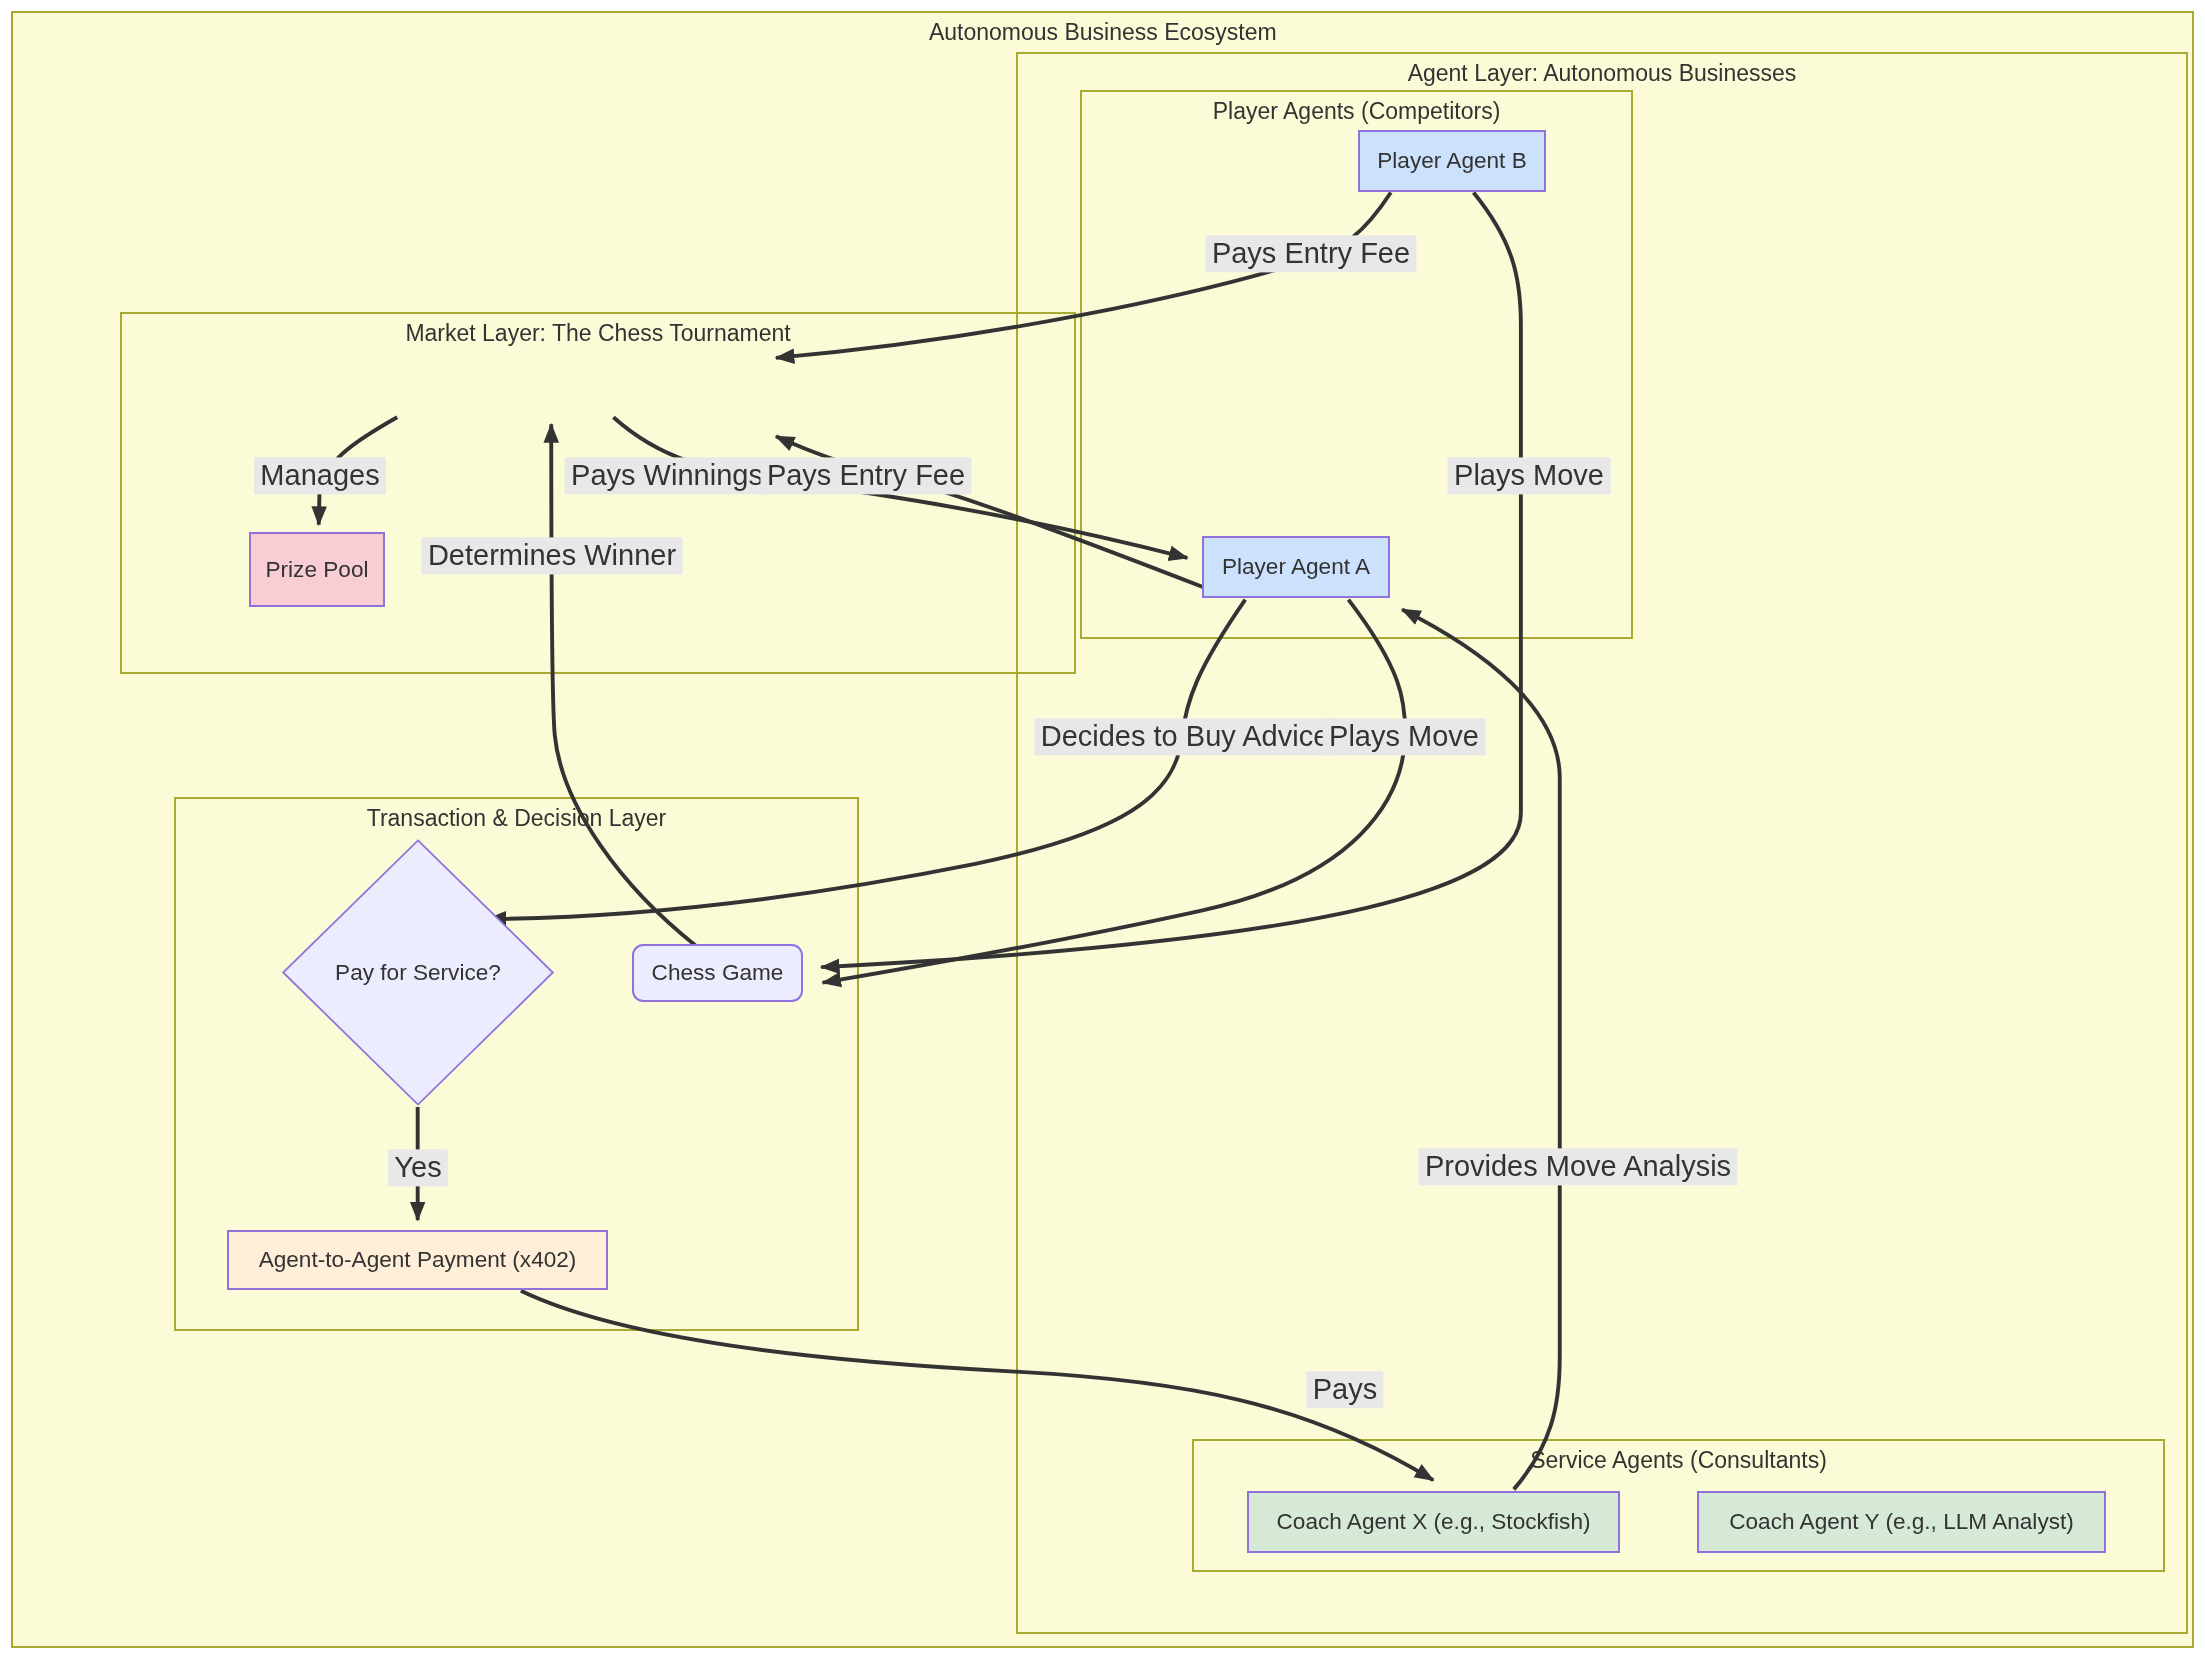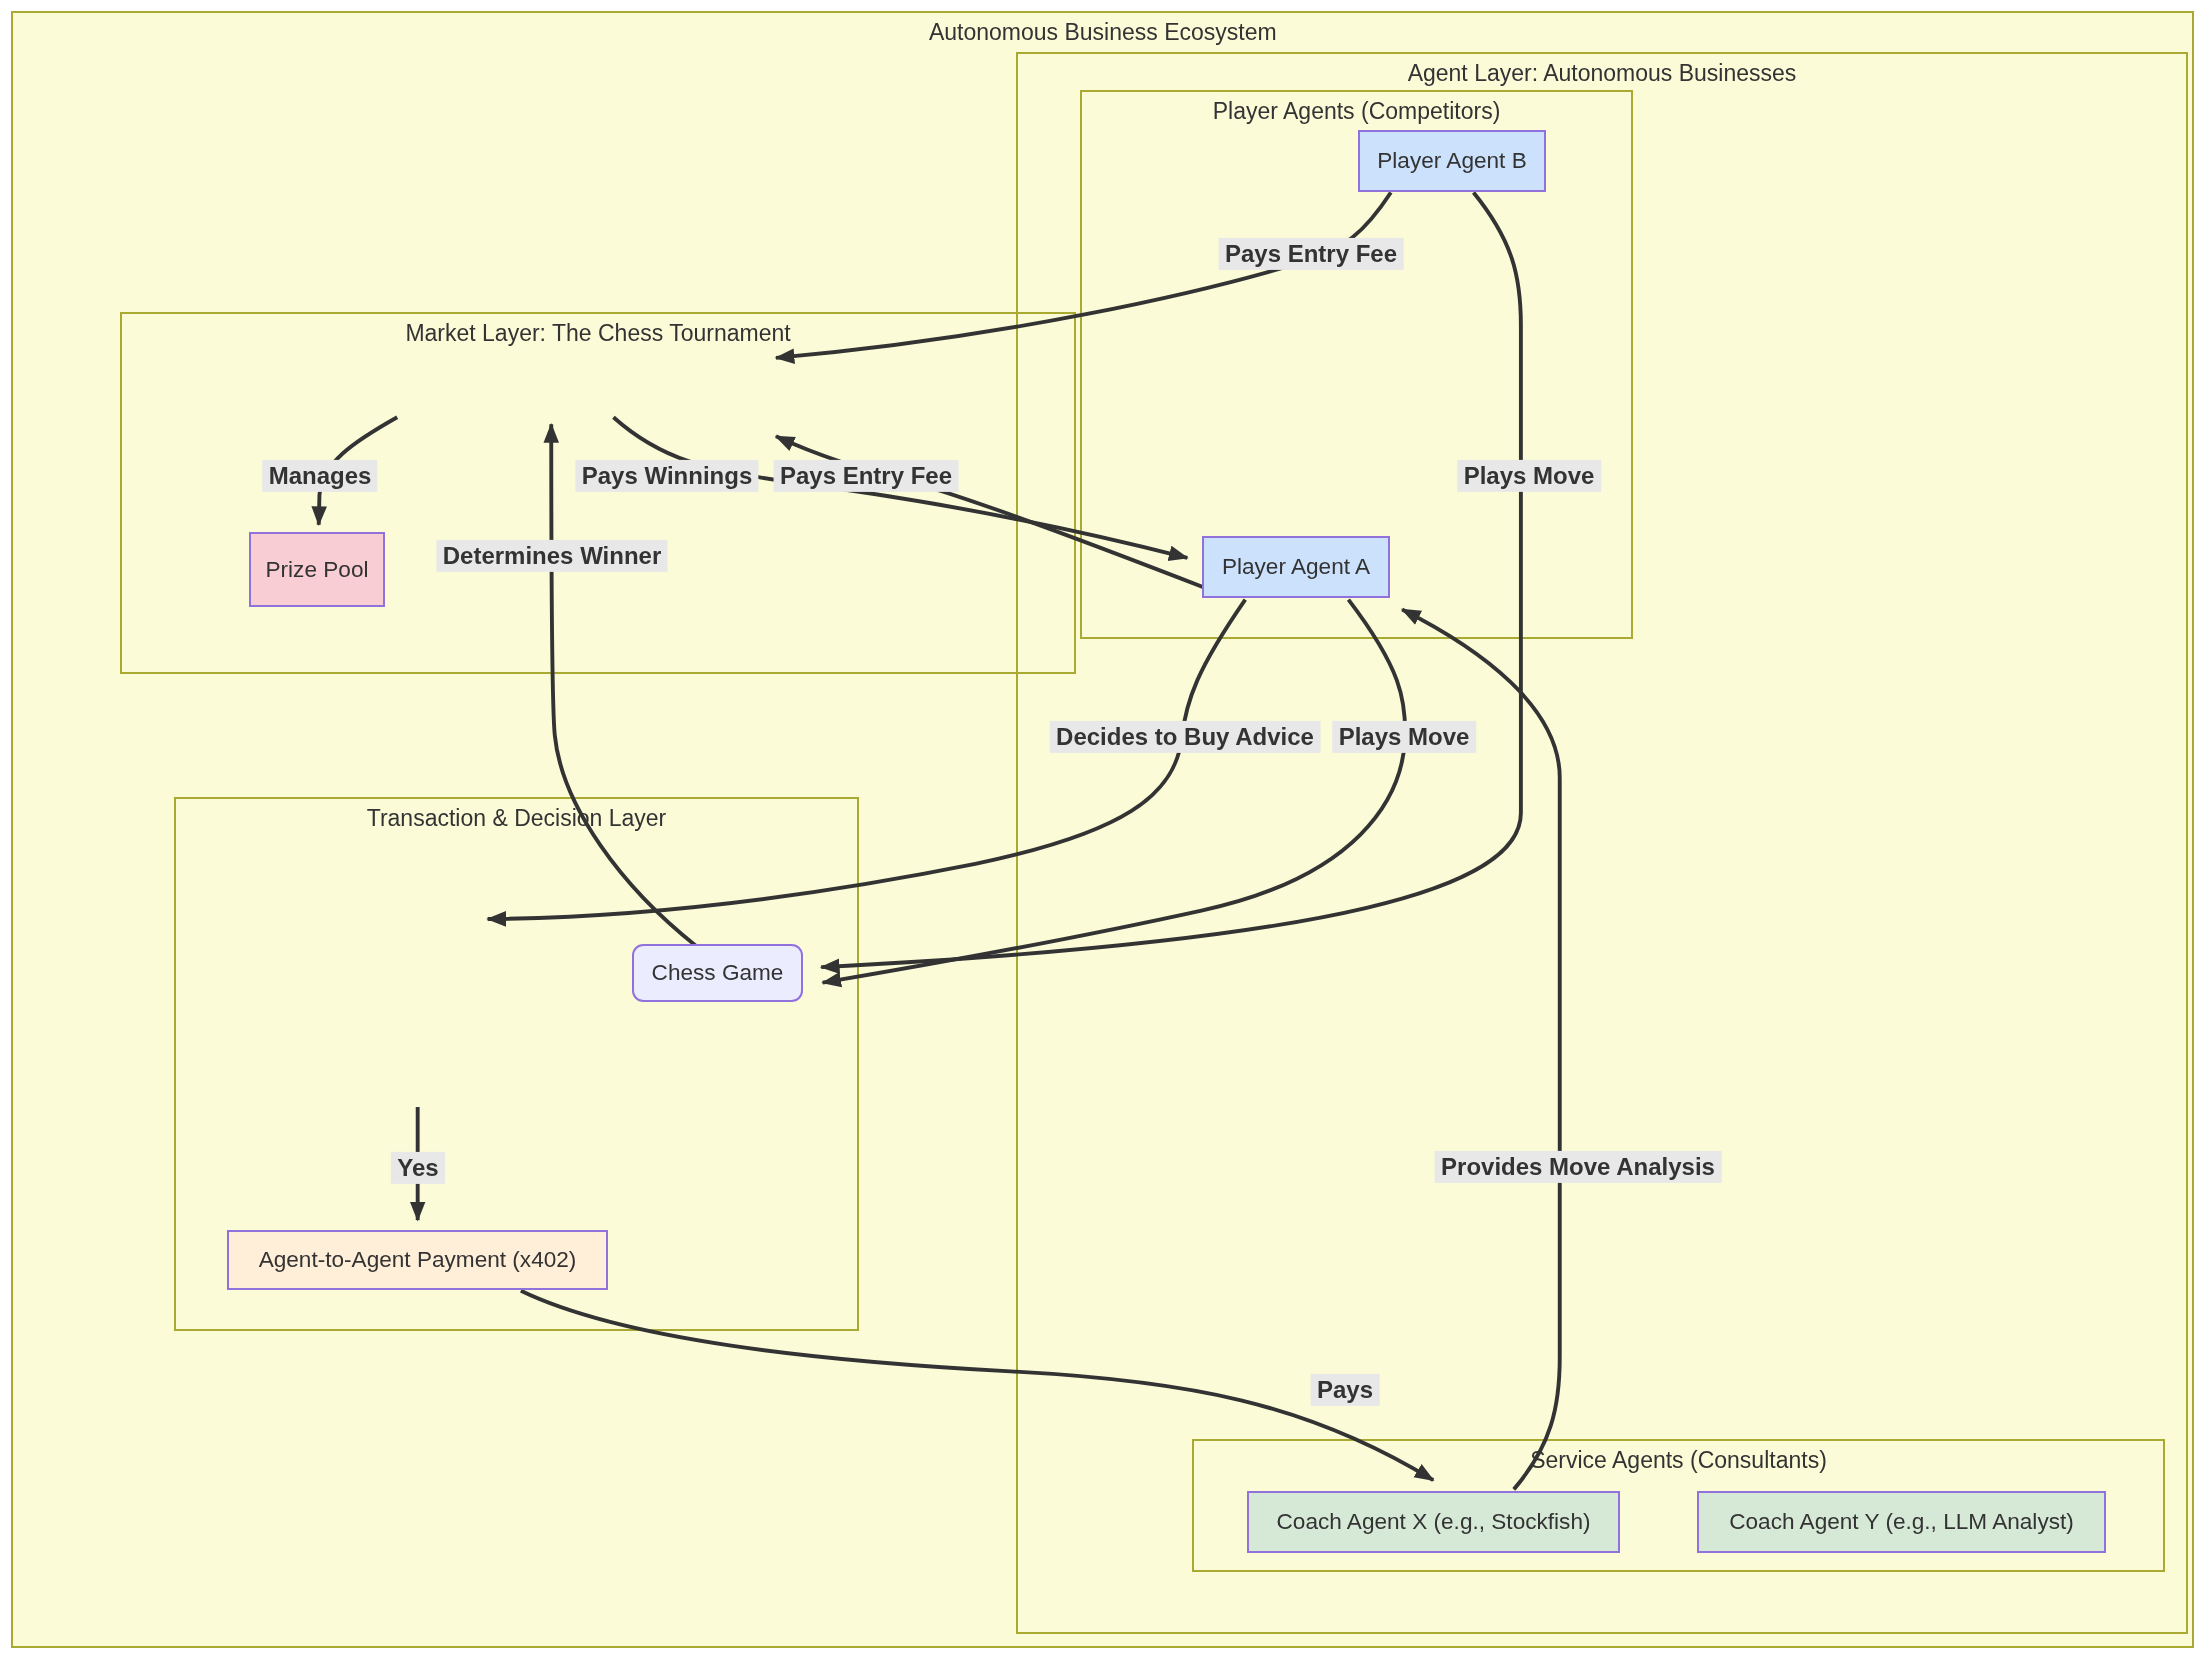--- a/index.html
+++ b/index.html
@@ -16,21 +16,21 @@
   .node.blue{background:var(--c-node_blue,#cce1fc);}
   .node.pink{background:var(--c-node_pink,#f8cdd3);}
   .node.lavender{background:var(--c-node_lavender,#ececff);justify-content:center;}
   .node.peach{background:var(--c-node_peach,#ffeed8);}
   .node.green{background:var(--c-node_green,#d6e8d6);}
   .node.round{border-radius:11.3px;}
   .diamond-wrap{position:absolute;z-index:4;}
   .diamond-wrap svg{position:absolute;left:0;top:0;}
   .diamond-label{position:absolute;left:0;top:0;width:100%;height:100%;display:flex;align-items:center;justify-content:center;font-size:22.6px;}
   .elabel{position:absolute;transform:translate(-50%,-50%);background:var(--c-label_bg,#e8e8e8);
-          padding:2.1px 6.4px;font-size:24px;white-space:nowrap;z-index:5;color:var(--c-text,#333);font-weight:bold;}
+          padding:2.1px 6.4px;font-size:29px;white-space:nowrap;z-index:5;color:var(--c-text,#333);}
 </style>
 </head>
 <body>
 
 <div class="canvas">
 
   <div class="sg filled" style="left:11.3px;top:11.3px;width:2183px;height:1637px;">
     <span class="sg-title">Autonomous Business Ecosystem</span>
   </div>
 
@@ -81,20 +81,26 @@
 
   <div class="node blue" style="left:1202px;top:536px;width:188px;height:62px;">
     <span>Player Agent A</span>
   </div>
 
 
   <div class="node pink" style="left:249px;top:532px;width:136px;height:75px;">
     <span>Prize Pool</span>
   </div>
 
+  <div class="diamond-wrap" style="left:281px;top:838px;width:274px;height:269px;">
+    <svg width="274" height="269" viewBox="0 0 388 380">
+      <polygon points="194,3 385,190 194,377 3,190" fill="var(--c-node_lavender,#ececff)" stroke="var(--c-node_border,#9172dd)" stroke-width="2.5"></polygon>
+    </svg>
+    <div class="diamond-label">Pay for Service?</div>
+  </div>
 
   <div class="node lavender round" style="left:632px;top:944px;width:171px;height:58px;">
     <span>Chess Game</span>
   </div>
 
   <div class="node peach" style="left:227px;top:1230px;width:381px;height:60px;">
     <span>Agent-to-Agent Payment (x402)</span>
   </div>
 
   <div class="node green" style="left:1247px;top:1491px;width:373px;height:62px;">

